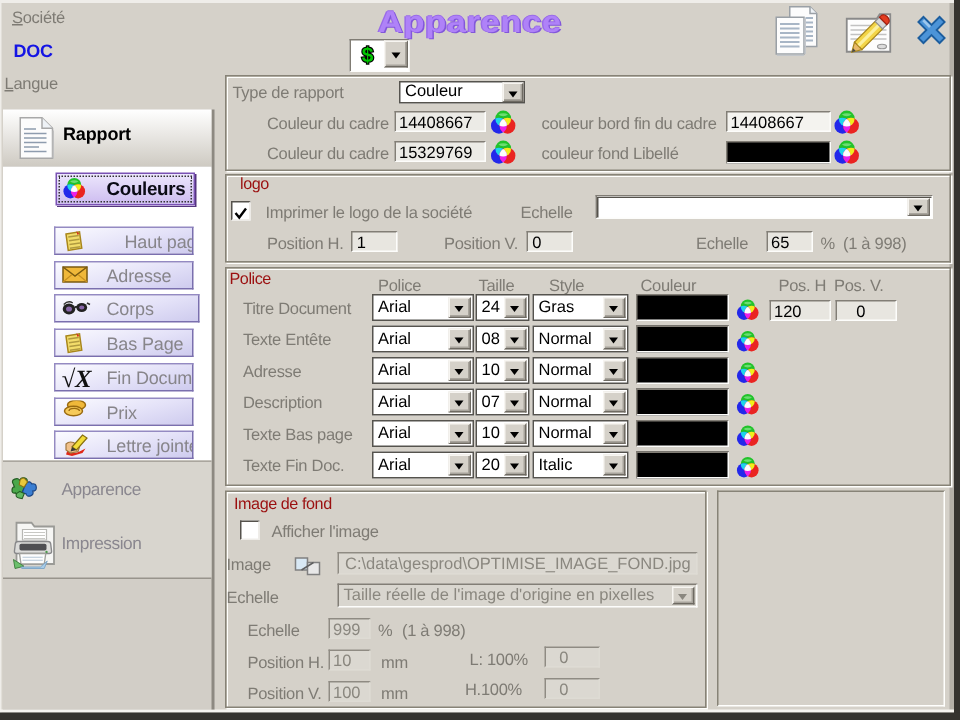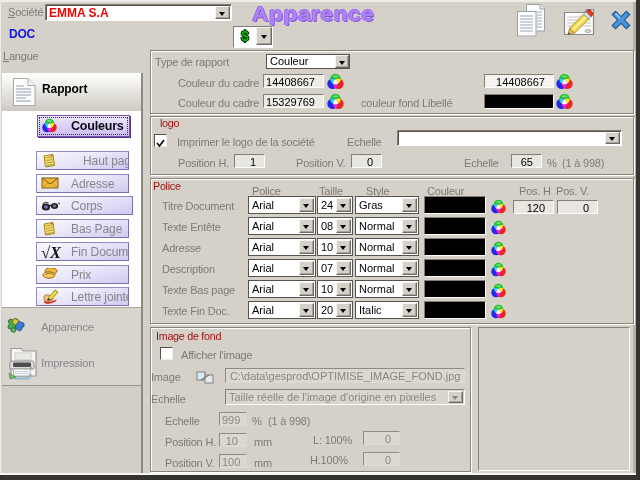--- a/index.html
+++ b/index.html
@@ -1,21 +1,21 @@
 <!DOCTYPE html>
 <html><head><meta charset="utf-8">
 <style>
 html,body{margin:0;padding:0}
 body{width:640px;height:480px;overflow:hidden;font-family:"Liberation Sans",sans-serif;background:#d5d1c9}
 #win{position:absolute;left:0;top:0;width:640px;height:480px;background:#d5d1c9}
 .abs{position:absolute}
 .lbl{position:absolute;font-size:11px;color:#7e7b74;white-space:nowrap;letter-spacing:-0.2px}
 .rlbl{position:absolute;font-size:10.8px;color:#9b1010;white-space:nowrap;letter-spacing:-0.3px}
 
-.tb{position:absolute;background:#e8e6e0;border:1px solid;border-color:#827e76 #fdfdfb #fdfdfb #827e76;font-size:11px;color:#000;text-align:right;padding:1px 8px 0 2px;box-sizing:border-box}
+.tb{position:absolute;background:#e8e6e0;border:1px solid;border-color:#827e76 #fdfdfb #fdfdfb #827e76;font-size:11px;color:#000;text-align:right;padding:1px 20px 0 2px;box-sizing:border-box}
 .tbg{color:#8a877f;background:#dbd8d1;border-color:#8f8b83 #dedbd4 #dedbd4 #8f8b83}
 .blackbox{position:absolute;background:#000;border:1px solid;border-color:#827e76 #fdfdfb #fdfdfb #827e76;box-sizing:border-box}
 
 .gb{position:absolute;border:1px solid #878377;box-shadow:inset 1px 1px 0 #fffffd, 1px 1px 0 #fffffd;box-sizing:border-box}
 
 .combo{position:absolute;background:#fff;border:1px solid;border-color:#807c74 #fdfdfb #fdfdfb #807c74;box-shadow:inset 1px 1px 0 #55524c;box-sizing:border-box}
 
 .fcombo{position:absolute;background:#fff;border:1px solid #55534e;box-sizing:border-box}
 .cval{position:absolute;left:3px;top:2px;font-size:11px;color:#000;white-space:nowrap}
 .redval{color:#ee0404;font-weight:bold;font-size:12px;top:1px}
@@ -64,26 +64,20 @@
 </svg>
 
 <div class="abs" style="left:0;top:0;width:640px;height:2px;background:#efede9"></div>
 <div class="abs" style="left:0;top:0;width:1px;height:480px;background:#efede9"></div>
 <div class="abs" style="left:633px;top:2px;width:3px;height:472px;background:#b4b0a8"></div>
 <div class="abs" style="left:636px;top:0;width:4px;height:480px;background:#35332f"></div>
 <div class="abs" style="left:0;top:473px;width:636px;height:2px;background:#f6f4f0"></div>
 <div class="abs" style="left:0;top:475px;width:640px;height:5px;background:#35332f"></div>
 
 <div class="lbl" style="left:8px;top:6px"><span style="text-decoration:underline">S</span>ociété</div>
-<div class="combo" style="left:45px;top:4px;width:187px;height:17px">
-  <div class="cval redval">EMMA S.A</div>
-  <div class="da" style="right:1px;top:1px;width:15px;height:13px">
-        <div class="tri" style="left:3px;top:5px"></div>
-      </div>
-</div>
 <div class="lbl" style="left:9px;top:27px;color:#1414e4;font-weight:bold;font-size:12px">DOC</div>
 
 <div class="abs" style="left:233px;top:26px;width:38px;height:20px;background:#fff;border:1px solid;border-color:#807c74 #fdfdfb #fdfdfb #807c74">
   <svg class="abs" style="left:3px;top:1px" width="16" height="16" viewBox="0 0 16 16">
     <text x="8" y="13" font-family="Liberation Sans" font-size="14" font-weight="bold" text-anchor="middle" fill="#00c400" stroke="#000" stroke-width="1.6" paint-order="stroke">$</text>
   </svg>
   <div class="da" style="right:0px;top:0px;width:16px;height:18px">
         <div class="tri" style="left:4px;top:7px"></div>
       </div>
 </div>
@@ -278,20 +272,21 @@
 <div class="gb" style="left:150px;top:50px;width:484px;height:64px"></div>
 <div class="lbl" style="left:155px;top:56px">Type de rapport</div>
 <div class="fcombo" style="left:266px;top:54px;width:84px;height:15px">
   <div class="cval" style="top:0">Couleur</div>
   <div class="da" style="right:0;top:0;width:14px;height:13px">
         <div class="tri" style="left:3px;top:5px"></div>
       </div>
 </div>
 <div class="lbl" style="left:178px;top:77px">Couleur du cadre</div>
 <div class="tb" style="left:263px;top:74px;width:61px;height:14px;background:#ecebe6">14408667</div>
+<div class="lbl" style="left:361px;top:77px">couleur bord fin du cadre</div>
 <div class="tb" style="left:484px;top:74px;width:70px;height:14px;background:#f4f3ef">14408667</div>
 <div class="lbl" style="left:178px;top:97px">Couleur du cadre</div>
 <div class="tb" style="left:263px;top:94px;width:61px;height:14px;background:#ecebe6">15329769</div>
 <div class="lbl" style="left:361px;top:97px">couleur fond Libellé</div>
 <div class="blackbox" style="left:484px;top:94px;width:70px;height:15px"></div>
 
 <div class="gb" style="left:150px;top:116px;width:484px;height:59px"></div>
 <div class="rlbl" style="left:160px;top:117px">logo</div>
 <div class="cb" style="left:154px;top:134px"><svg width="11" height="11" viewBox="0 0 11 11">
         <path d="M2 5 l2.5 3 L9 2" fill="none" stroke="#000" stroke-width="1.6"></path>

